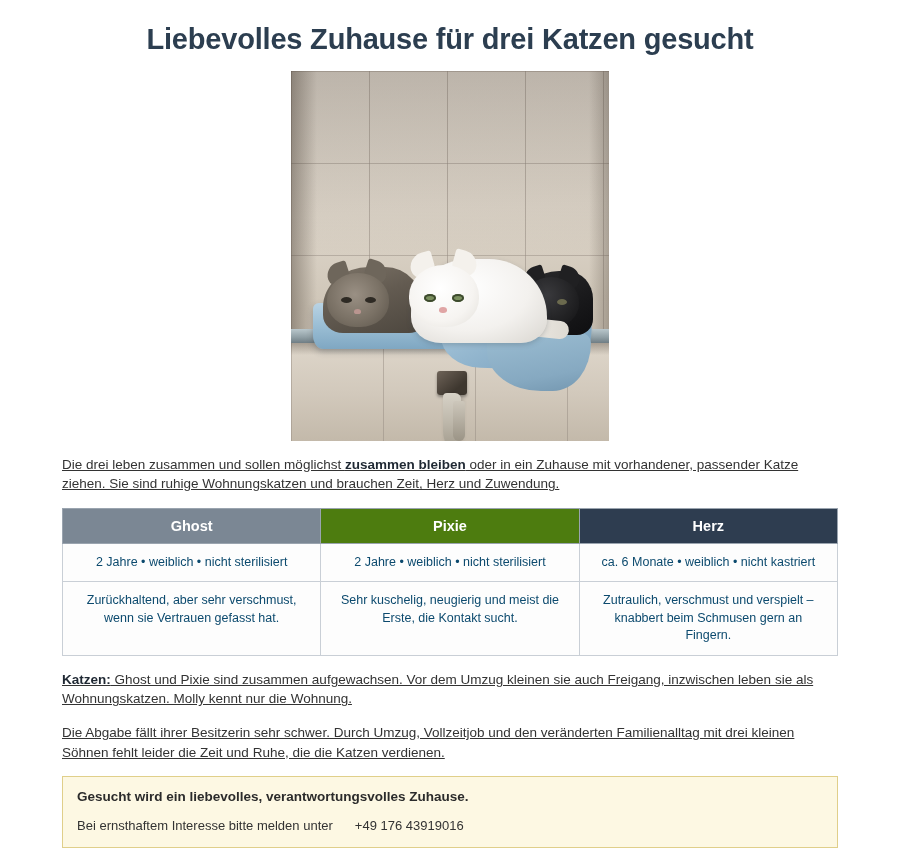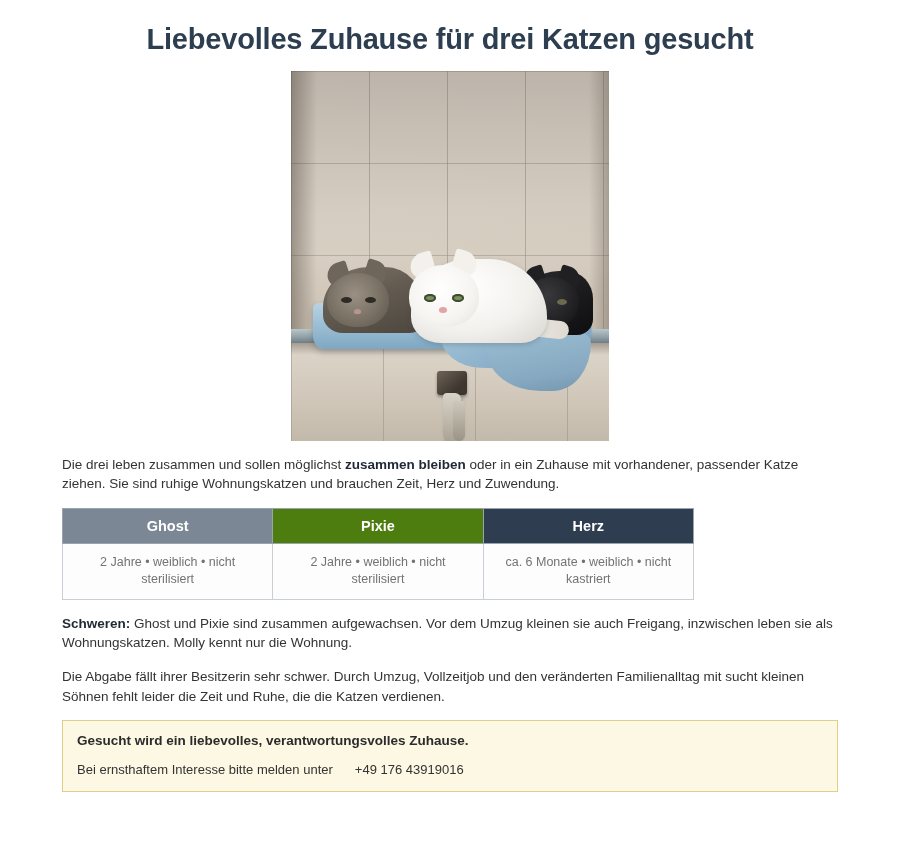--- a/index.html
+++ b/index.html
@@ -229,46 +229,47 @@
   
   .content {
     padding: 0 62px;
     box-sizing: border-box;
   }
   p.body {
     font-size: 13.5px;
     line-height: 1.45;
     color: #333333;
     margin: 14px 0 0 0;
+    text-decoration: underline;
   }
   p.body b { color: #1f2833; }
   
   table.cats {
-    width: 632px;
+    width: 776px;
     margin: 14px 0 0 0;
     border-collapse: collapse;
     table-layout: fixed;
   }
   table.cats th {
     color: #ffffff;
     font-size: 14.5px;
     font-weight: bold;
     padding: 9px 6px;
     text-align: center;
     border: 1px solid #9aa4af;
   }
   th.ghost { background: #7b8794; }
   th.pixie { background: #4d7c0f; }
   th.molly { background: #2e3d50; }
   table.cats td {
     border: 1px solid #c9cfd6;
     vertical-align: top;
     text-align: center;
     font-size: 12.5px;
-    color: #737373;
+    color: #0c4a6e;
     padding: 10px 12px;
     background: #fdfdfd;
     line-height: 1.4;
   }
   td.facts { padding-top: 12px; padding-bottom: 12px; }
   td.desc  { padding-top: 10px; padding-bottom: 16px; }
   
   .highlight {
     margin: 14px 0 0 0;
     width: 776px;
@@ -353,26 +354,31 @@
           <th class="pixie">Pixie</th>
           <th class="molly">Herz</th>
         </tr>
       </thead>
       <tbody>
         <tr>
           <td class="facts">2 Jahre • weiblich • nicht sterilisiert</td>
           <td class="facts">2 Jahre • weiblich • nicht sterilisiert</td>
           <td class="facts">ca. 6 Monate • weiblich • nicht kastriert</td>
         </tr>
+        <tr>
+          <td class="desc">Zurückhaltend, aber sehr verschmust, wenn sie Vertrauen gefasst hat.</td>
+          <td class="desc">Sehr kuschelig, neugierig und meist die Erste, die Kontakt sucht.</td>
+          <td class="desc">Zutraulich, verschmust und verspielt – knabbert beim Schmusen gern an Fingern.</td>
+        </tr>
       </tbody>
     </table>
 
-    <p class="body"><b>Schweren:</b><span> Ghost und Pixie sind zusammen aufgewachsen. Vor dem Umzug kleinen sie auch Freigang, inzwischen leben sie als Wohnungskatzen. Molly kennt nur die Wohnung.</span></p>
-
-    <p class="body">Die Abgabe fällt ihrer Besitzerin sehr schwer. Durch Umzug, Vollzeitjob und den veränderten Familienalltag mit sucht kleinen Söhnen fehlt leider die Zeit und Ruhe, die die Katzen verdienen.</p>
+    <p class="body"><b>Katzen:</b><span> Ghost und Pixie sind zusammen aufgewachsen. Vor dem Umzug kleinen sie auch Freigang, inzwischen leben sie als Wohnungskatzen. Molly kennt nur die Wohnung.</span></p>
+
+    <p class="body">Die Abgabe fällt ihrer Besitzerin sehr schwer. Durch Umzug, Vollzeitjob und den veränderten Familienalltag mit drei kleinen Söhnen fehlt leider die Zeit und Ruhe, die die Katzen verdienen.</p>
 
     <div class="highlight">
       <p class="h1">Gesucht wird ein liebevolles, verantwortungsvolles Zuhause.</p>
       <p class="h2"><span>Bei ernsthaftem Interesse bitte melden unter</span><span class="phone">+49 176 43919016</span></p>
     </div>
 
   </div>
 </div>
 
 </body></html>

